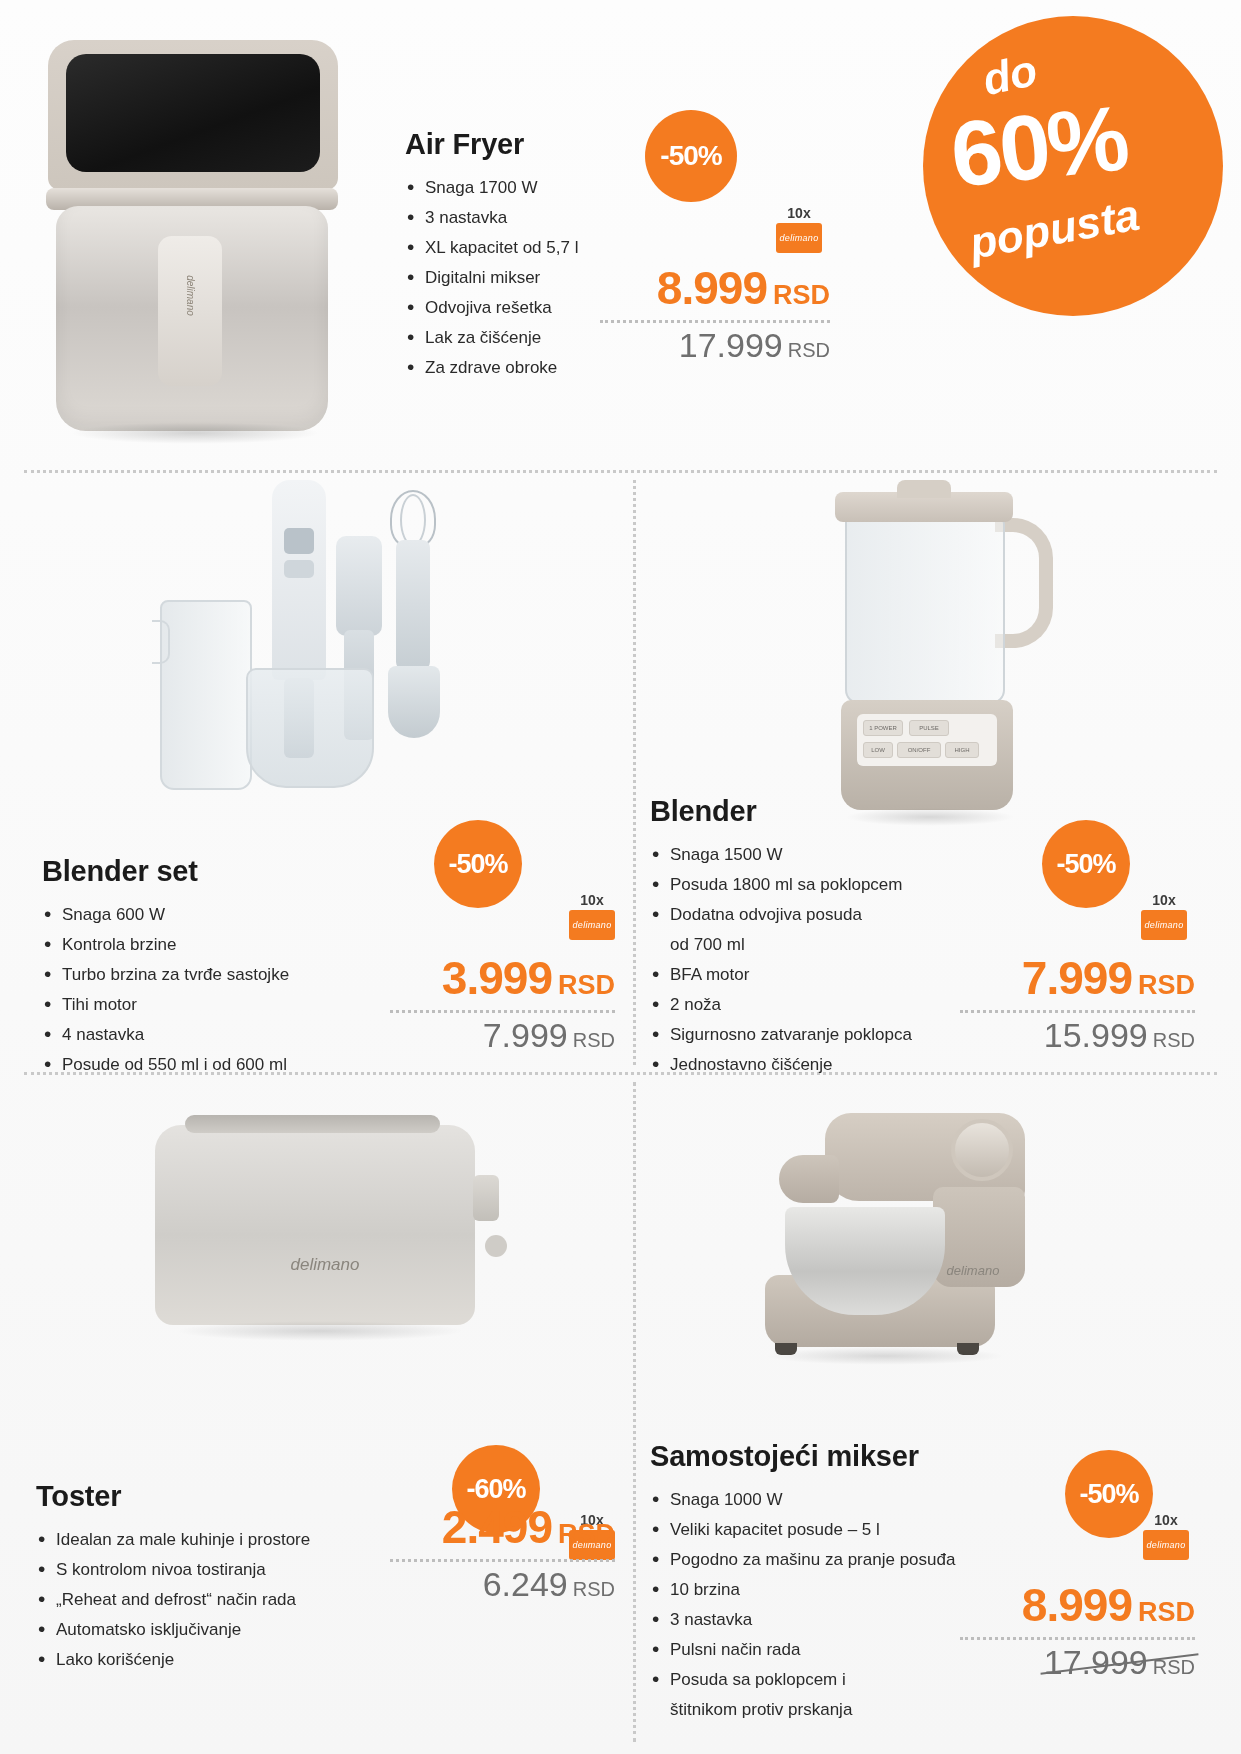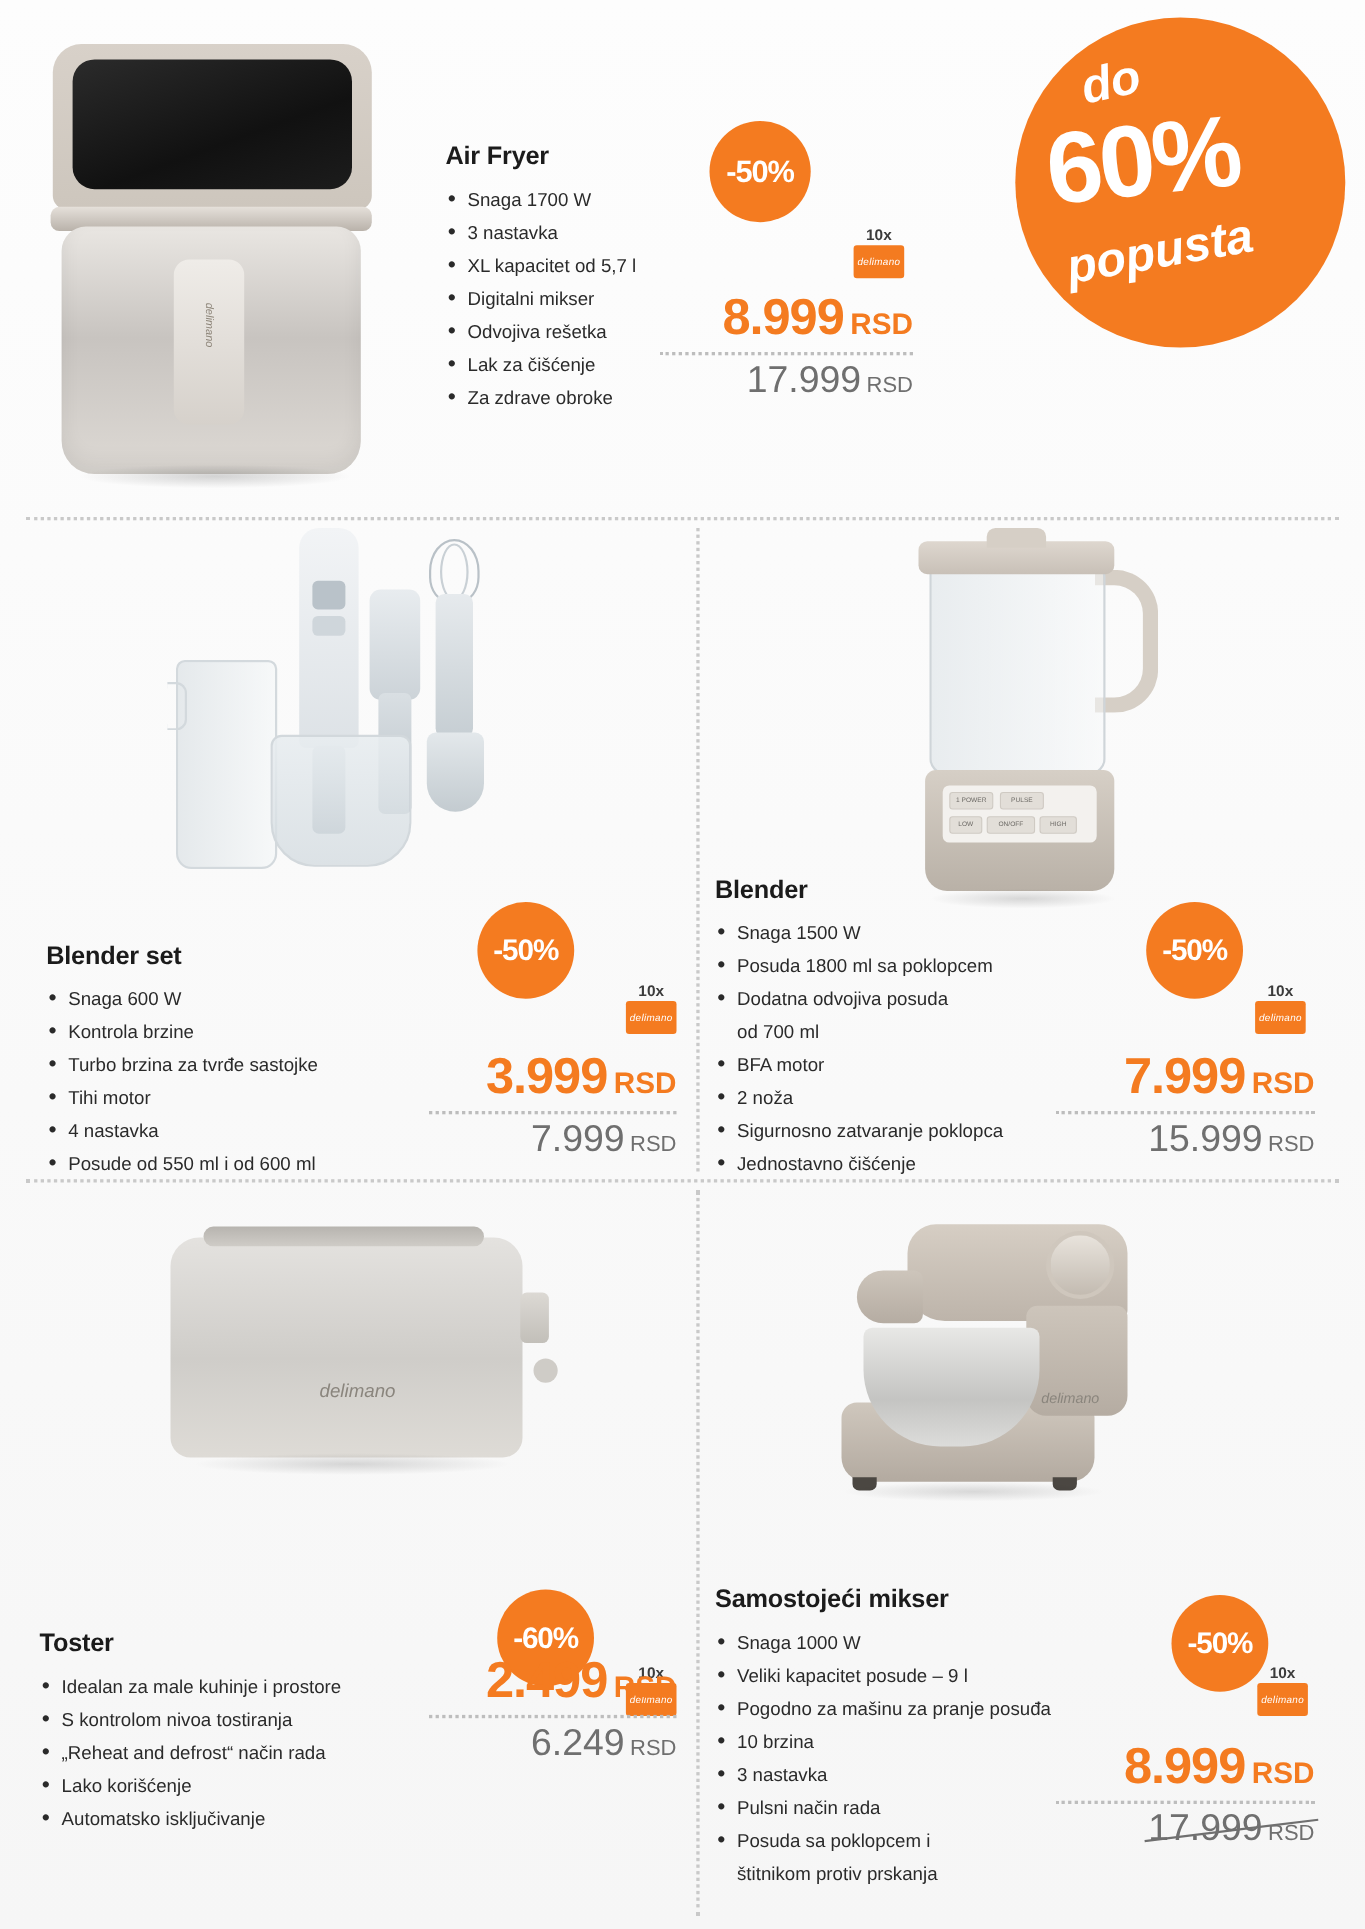--- a/index.html
+++ b/index.html
@@ -28,21 +28,21 @@
   }
   .sep-v {
     position: absolute;
     width: 0;
     border-left: 3px dotted #c9c9c9;
   }
 
   
   .product { position: absolute; }
   .p-title {
-    font-size: 23px;
+    font-size: 29px;
     font-weight: bold;
     letter-spacing: -0.2px;
     margin: 0 0 12px 0;
     color: #1b1b1b;
   }
   .p-list { list-style: none; margin: 0; padding: 0; }
   .p-list li {
     font-size: 17px;
     line-height: 30px;
     color: #2a2a2a;
@@ -529,22 +529,22 @@
     <div class="ts-logo">delimano</div>
     <div class="ts-shadow"></div>
   </div>
 
   <div class="product" style="left:36px; top:1480px; width:380px;">
     <h2 class="p-title">Toster</h2>
     <ul class="p-list">
       <li>Idealan za male kuhinje i prostore</li>
       <li>S kontrolom nivoa tostiranja</li>
       <li>„Reheat and defrost“ način rada</li>
+      <li>Automatsko isključivanje</li>
       <li>Lako korišćenje</li>
-      <li>Automatsko isključivanje</li>
     </ul>
   </div>
 
   <div class="badge" style="left:452px; top:1445px; width:88px; height:88px; font-size:27px;">-60%</div>
 
   <div class="stamp" style="left:563px; top:1512px;">
     <div class="x10">10x</div>
     <div class="box">
         <span>delimano</span>
       </div>
@@ -570,21 +570,21 @@
     <div class="sm-logo">delimano</div>
     <div class="sm-foot1" style="left:70px;"></div>
     <div class="sm-foot2" style="left:252px;"></div>
     <div class="sm-shadow"></div>
   </div>
 
   <div class="product" style="left:650px; top:1440px; width:400px;">
     <h2 class="p-title">Samostojeći mikser</h2>
     <ul class="p-list">
       <li>Snaga 1000 W</li>
-      <li>Veliki kapacitet posude – 9 l</li>
+      <li>Veliki kapacitet posude – 5 l</li>
       <li>Pogodno za mašinu za pranje posuđa</li>
       <li>10 brzina</li>
       <li>3 nastavka</li>
       <li>Pulsni način rada</li>
       <li>Posuda sa poklopcem i</li>
       <li class="nobullet">štitnikom protiv prskanja</li>
     </ul>
   </div>
 
   <div class="badge" style="left:1065px; top:1450px; width:88px; height:88px; font-size:27px;">-50%</div>

